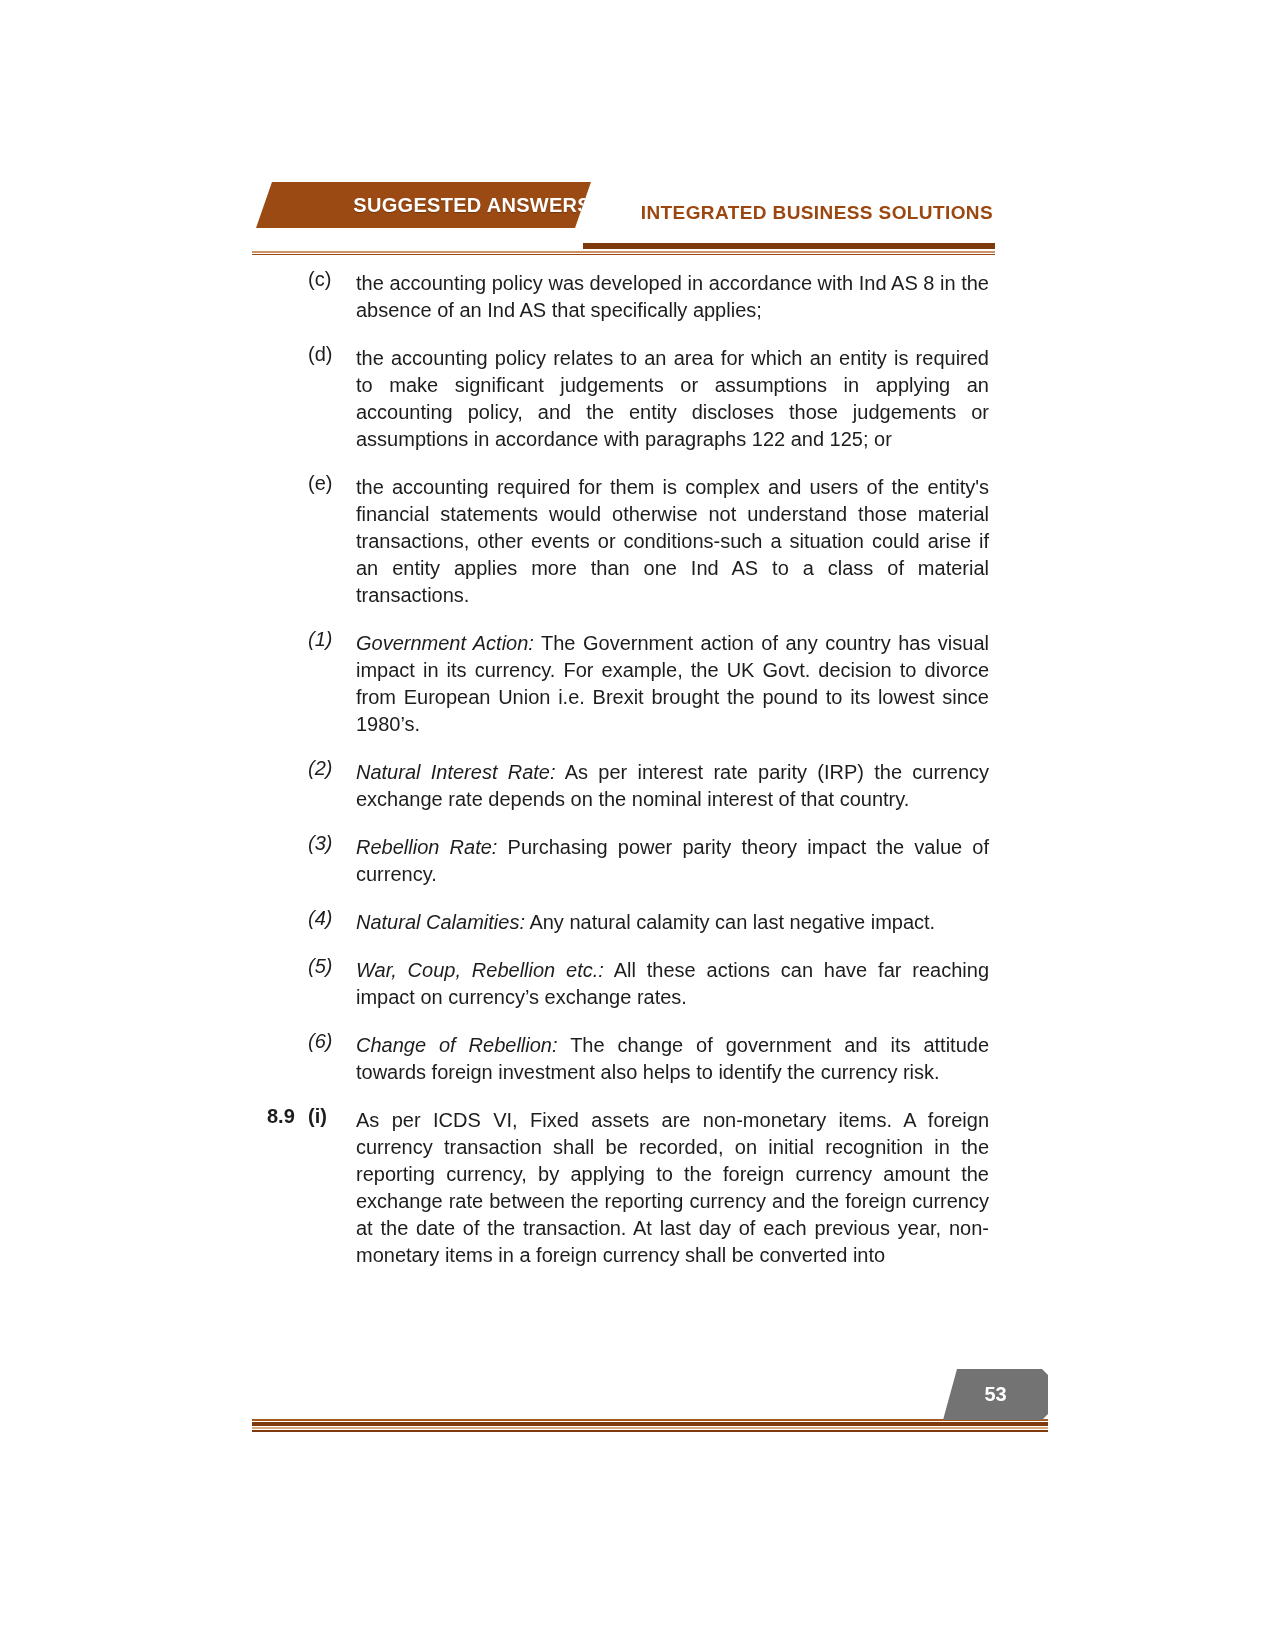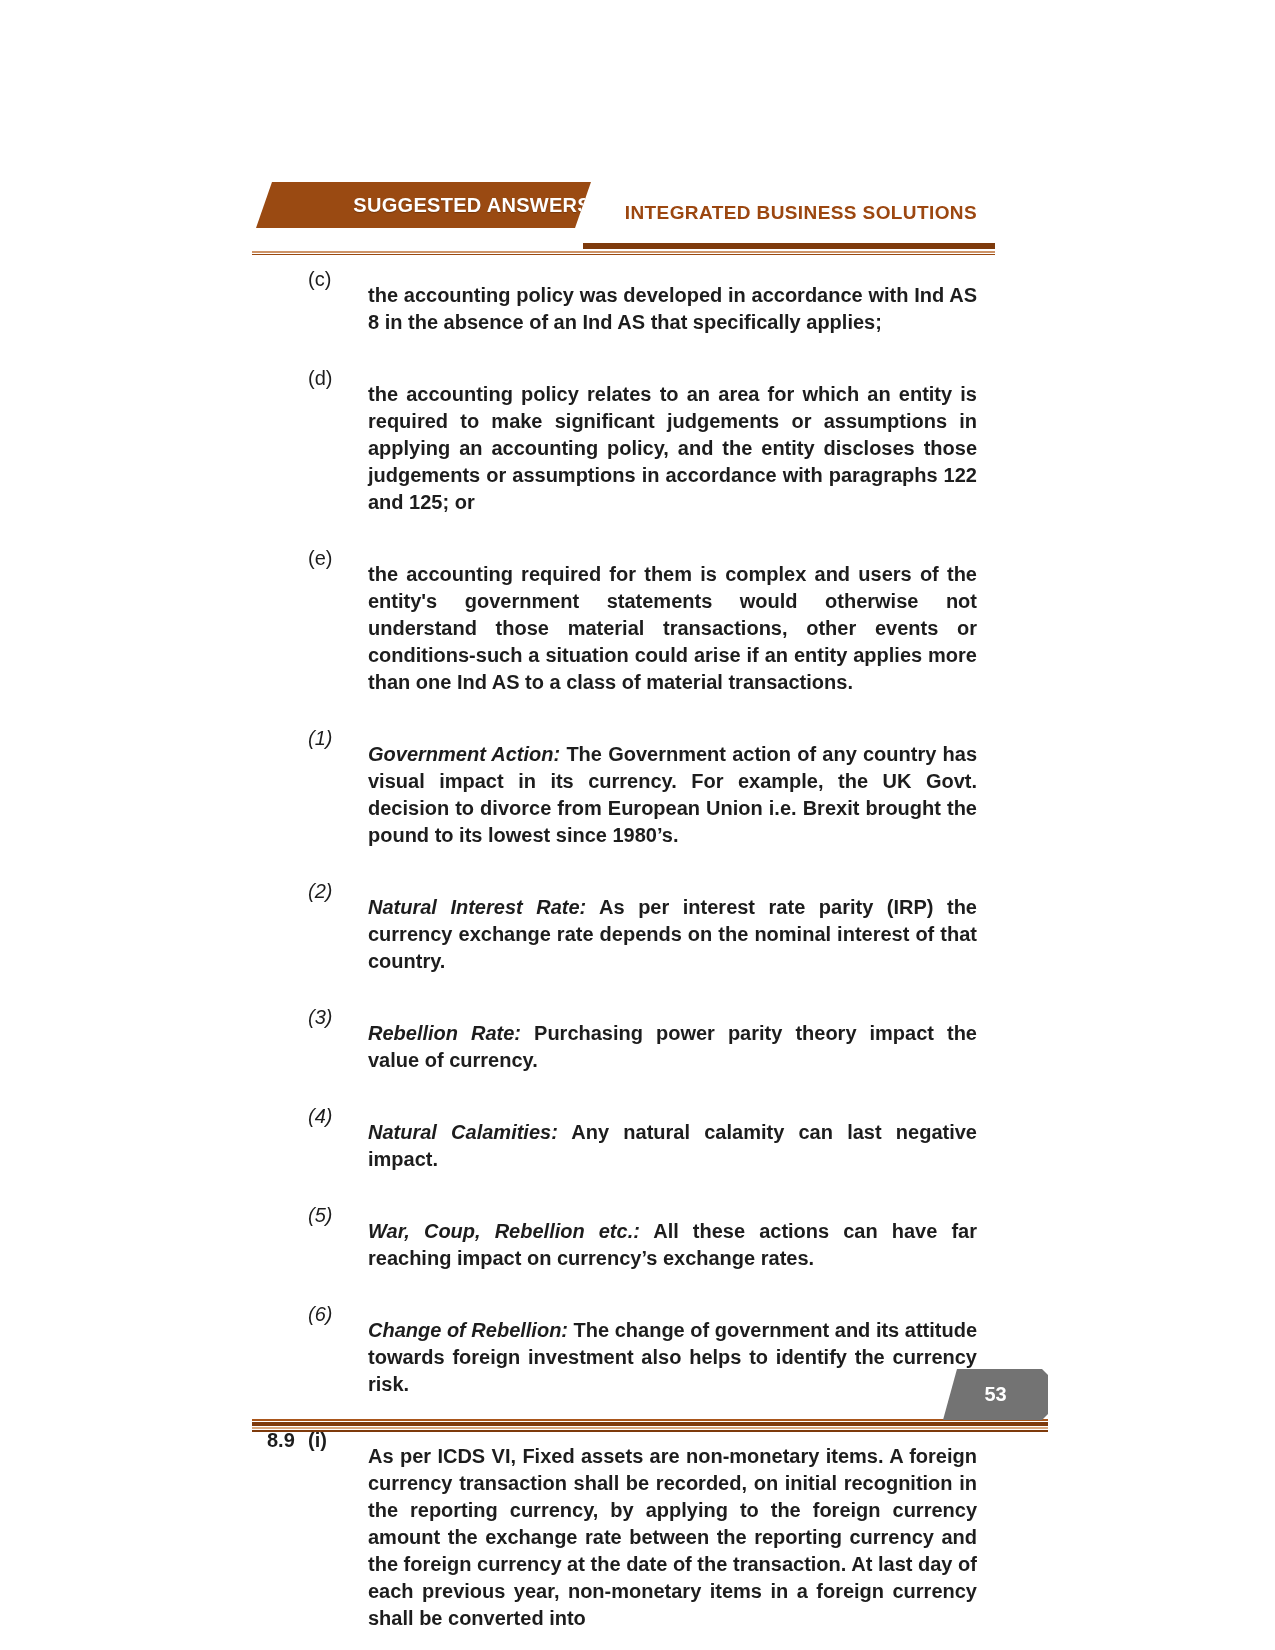--- a/index.html
+++ b/index.html
@@ -15,34 +15,34 @@
     position:absolute;left:256px;top:182px;width:335px;height:46px;
     background:#9a4a12;
     clip-path:polygon(16px 0,100% 0,calc(100% - 16px) 100%,0 100%);
     display:flex;align-items:center;justify-content:flex-end;
   }
   .header-tab span{
     color:#ffffff;font-weight:bold;font-size:20px;letter-spacing:.3px;
     text-shadow:0 1px 1px rgba(0,0,0,.25);
   }
   .header-title{
-    position:absolute;right:298px;top:202px;
+    position:absolute;right:282px;top:202px;
     color:#9c4710;font-weight:bold;font-size:19px;letter-spacing:.4px;
     white-space:nowrap;
   }
   .header-rule-thick{position:absolute;left:583px;width:412px;top:243px;height:6px;background:#7e3a0c;}
   .header-rule-thin{position:absolute;left:252px;width:743px;top:251px;height:2px;background:#ce9468;}
   .header-rule-thin2{position:absolute;left:252px;width:743px;top:254px;height:1px;background:#9a4a12;}
 
   
   .content{position:absolute;left:267px;top:266px;width:726px;font-size:20px;line-height:27px;}
   .row{display:flex;margin-bottom:13px;}
   .row .num{flex:0 0 41px;font-weight:bold;}
   .row .marker{flex:0 0 44px;}
-  .row .text{flex:1;margin:16px;text-align:justify;text-align-last:left;font-weight:bold;}
+  .row .text{flex:1;margin:4px;text-align:justify;text-align-last:left;}
   .indent1{margin-left:41px;}
   .numbered .marker{font-style:italic;}
   .lead{font-style:italic;}
   .bold{font-weight:bold;}
 
   
   .footer-stripes{position:absolute;left:252px;top:1419px;width:796px;}
   .footer-stripes .s1{height:2px;background:#a9561b;}
   .footer-stripes .s2{height:4px;background:#7e3a0c;margin-top:1px;}
   .footer-stripes .s3{height:2px;background:#d9a87e;margin-top:1px;}
@@ -75,21 +75,21 @@
       <p class="text">the accounting policy was developed in accordance with Ind AS 8 in the absence of an Ind AS that specifically applies;</p>
     </div>
 
     <div class="row indent1">
       <span class="marker">(d)</span>
       <p class="text">the accounting policy relates to an area for which an entity is required to make significant judgements or assumptions in applying an accounting policy, and the entity discloses those judgements or assumptions in accordance with paragraphs 122 and 125; or</p>
     </div>
 
     <div class="row indent1">
       <span class="marker">(e)</span>
-      <p class="text">the accounting required for them is complex and users of the entity's government statements would otherwise not understand those material transactions, other events or conditions-such a situation could arise if an entity applies more than one Ind AS to a class of material transactions.</p>
+      <p class="text">the accounting required for them is complex and users of the entity's financial statements would otherwise not understand those material transactions, other events or conditions-such a situation could arise if an entity applies more than one Ind AS to a class of material transactions.</p>
     </div>
 
 
     <div class="row indent1 numbered">
       <span class="marker">(1)</span>
       <p class="text"><span class="lead">Government Action:</span> <span>The Government action of any country has visual impact in its currency. For example, the UK Govt. decision to divorce from European Union i.e. Brexit brought the pound to its lowest since 1980’s.</span></p>
     </div>
 
     <div class="row indent1 numbered">
       <span class="marker">(2)</span>

